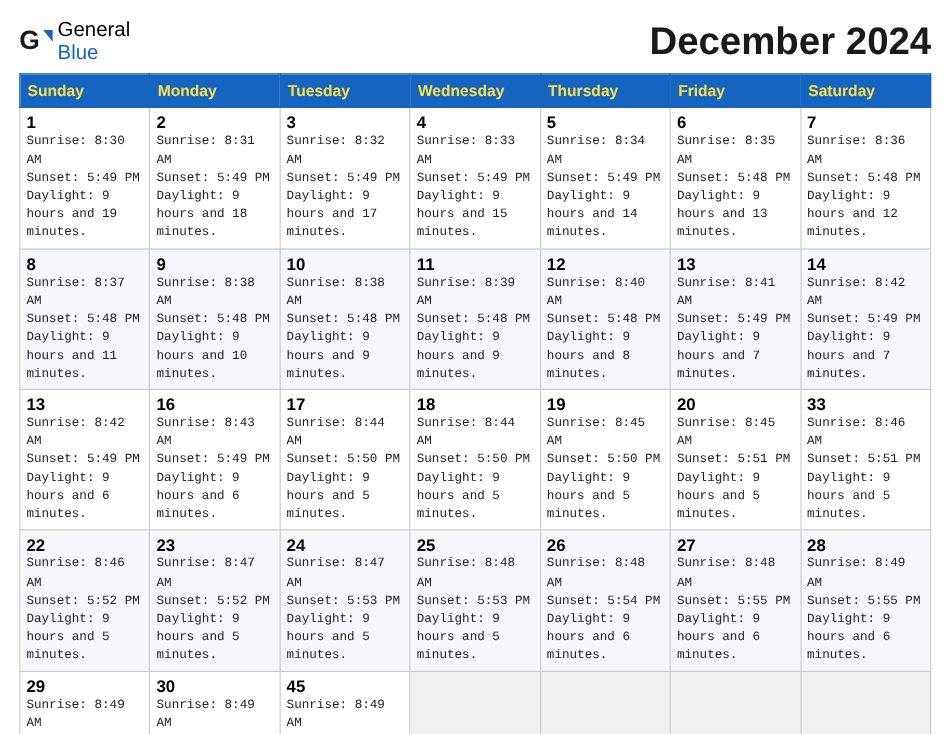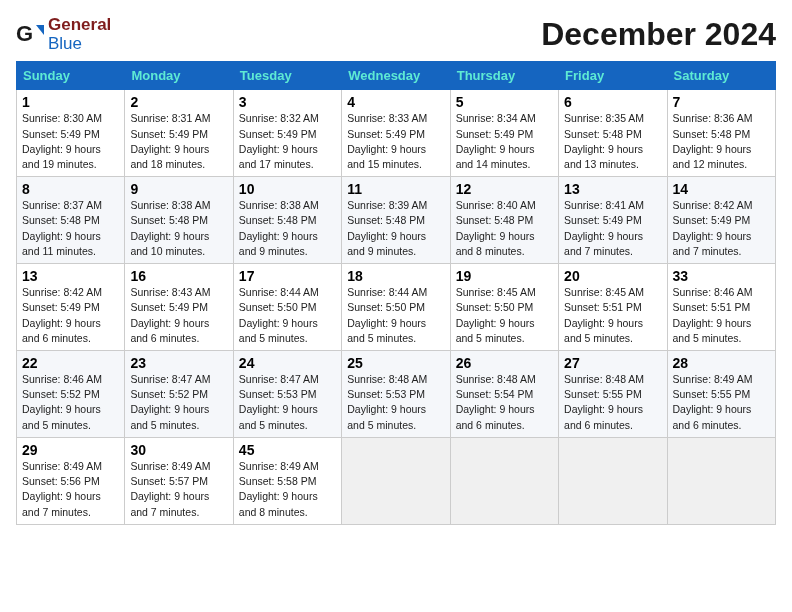--- a/index.html
+++ b/index.html
@@ -37,21 +37,21 @@
       font-size: 15px;
       color: #333;
     }
     table {
       width: 100%;
       border-collapse: collapse;
       font-size: 10.5px;
     }
     th {
       background-color: #1565c0;
-      color: #5eead4;
+      color: #fde047;
       text-align: left;
       padding: 6px 6px;
       font-size: 13px;
       font-weight: bold;
       border: 1px solid #1565c0;
     }
     td {
       border: 1px solid #ccc;
       vertical-align: top;
       padding: 4px 5px;
@@ -64,36 +64,37 @@
     }
     .day-num {
       font-size: 14px;
       font-weight: bold;
       display: block;
       margin-bottom: 1px;
     }
     .day-info {
       color: #222;
       line-height: 1.45;
+      font-family: Liberation Mono, monospace;
     }
     td.empty {
       background: #f0f0f0;
     }
   </style>
 </head>
 <body>
 
 <div class="header">
   <div class="logo">
     <svg class="logo-icon" viewBox="0 0 28 28" xmlns="http://www.w3.org/2000/svg">
       <text y="20" font-size="22" font-family="Arial" font-weight="bold" fill="#1a1a1a">G</text>
       <polygon points="20,4 28,4 28,14" fill="#1565c0"></polygon>
     </svg>
     <div>
-      <div style="font-size:17px;font-weight:bold;color:#7f1d1d;line-height:1.1;">General</div>
+      <div style="font-size:17px;font-weight:normal;color:#000000;line-height:1.1;">General</div>
       <div style="font-size:17px;font-weight:normal;color:#1565c0;line-height:1.1;">Blue</div>
     </div>
   </div>
   <div class="title-area">
     <div class="month-title">December 2024</div>
   </div>
 </div>
 
 <table>
   <thead>

